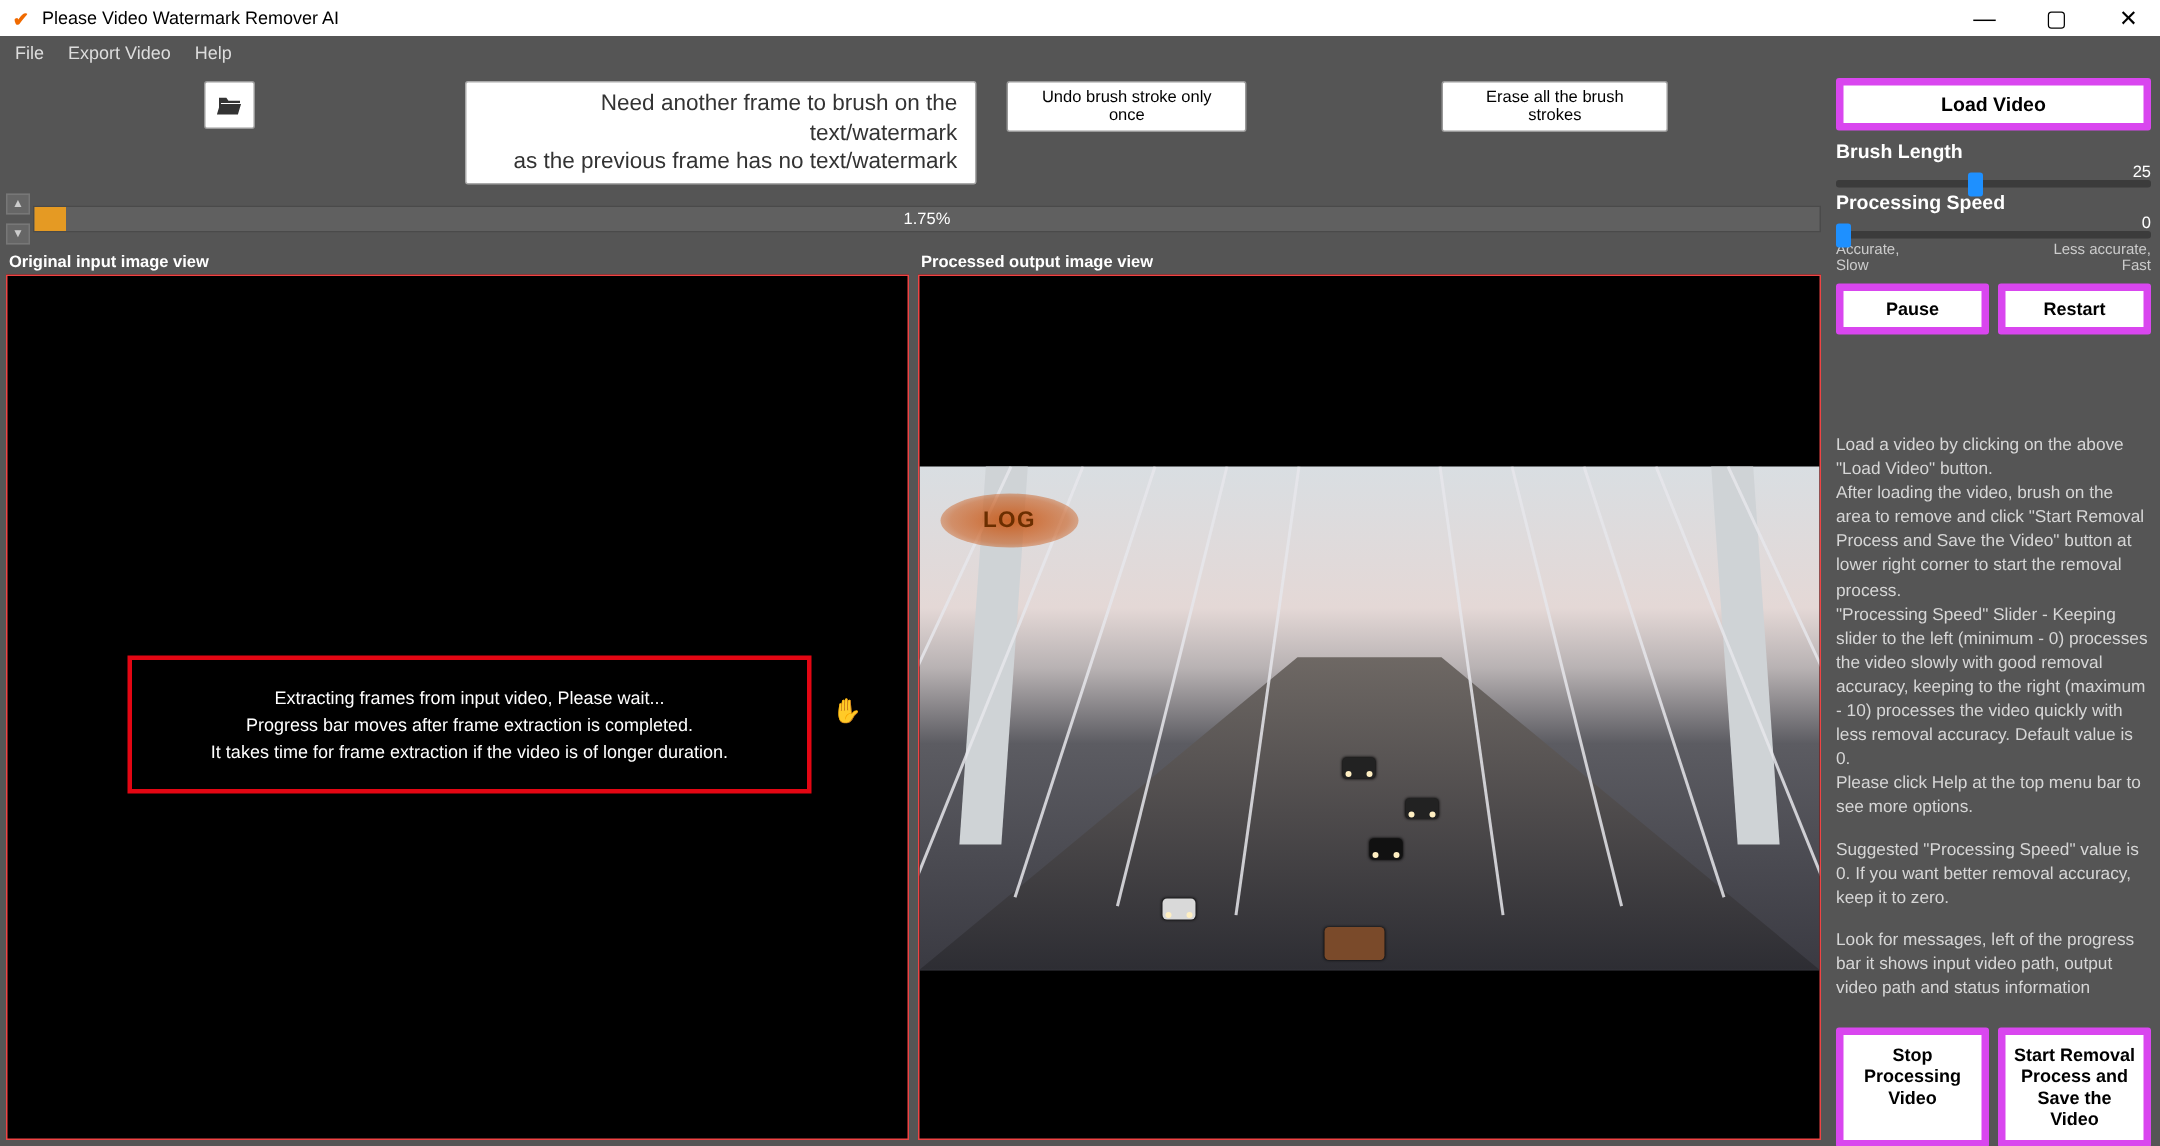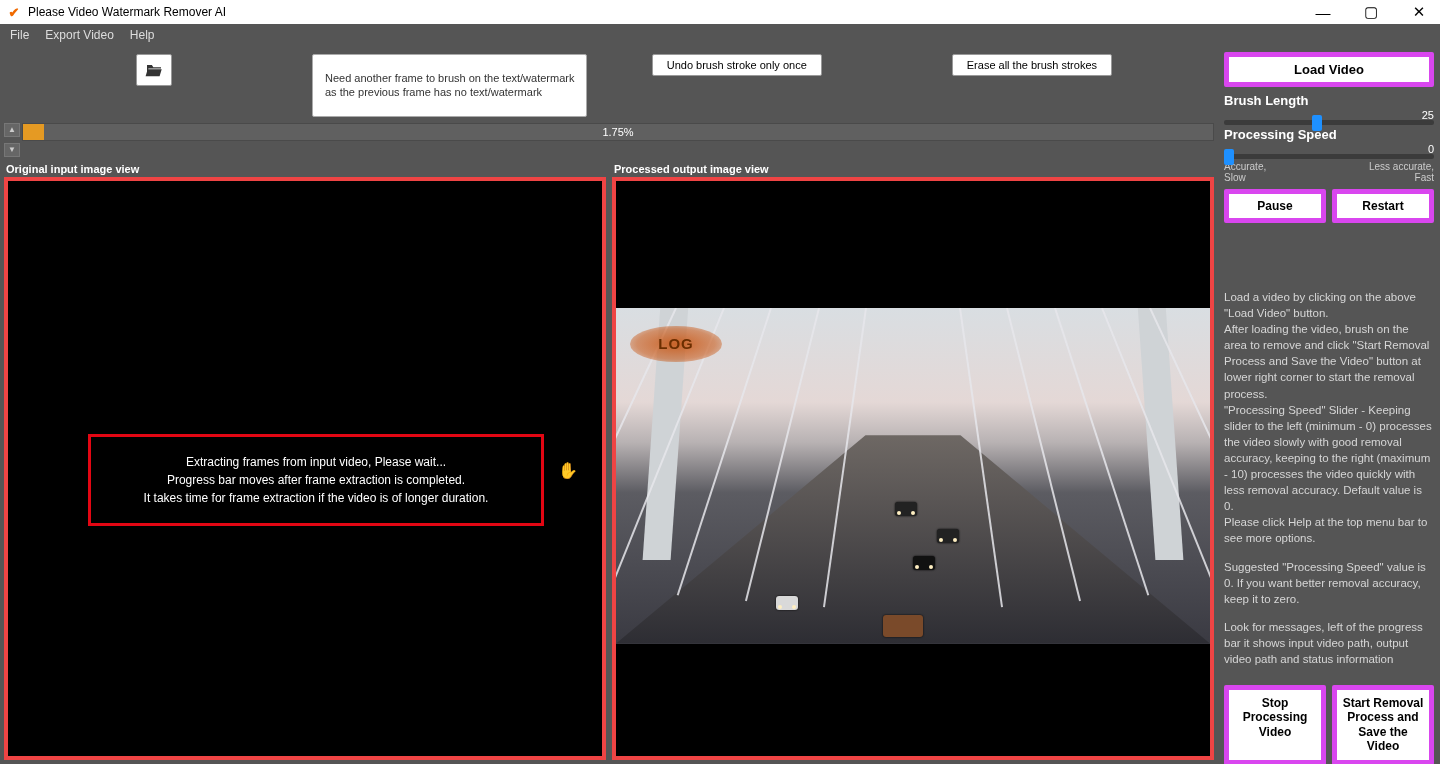--- a/index.html
+++ b/index.html
@@ -58,23 +58,23 @@
 .folder-btn {
   width:36px; height:32px;
   background:#fff; border:1px solid #999;
   border-radius:2px; display:flex;align-items:center;justify-content:center;
   margin-left:130px;
 }
 .folder-icon-svg{width:18px;height:14px;}
 .hint-box {
   background:#fff; color:#333;
   border:1px solid #aaa; border-radius:2px;
-  font-size:11px;
-  padding:16px 12px;
-  text-align:left;
+  font-size:15px;
+  padding:4px 12px;
+  text-align:right;
   line-height:1.3;
   margin-left:130px;
 }
 .spacer-flex{flex:1;}
 .action-btn {
   background:#fff; color:#000;
   border:1px solid #999; border-radius:2px;
   padding:4px 14px;
   font-size:11px;
 }
@@ -99,21 +99,21 @@
   display:flex;flex-direction:column;justify-content:space-between;
 }
 .spinner-btn{
   width:16px;height:14px;
   background:#666;border:1px solid #777;
   display:flex;align-items:center;justify-content:center;
   font-size:8px;color:#ccc;
 }
 .progress-wrap{
   flex:1;
-  display:flex;align-items:flex-start;
+  display:flex;align-items:center;
 }
 .progress-bar{
   width:100%;
   height:18px;
   background:#606060;
   border:1px solid #4a4a4a;
   position:relative;
 }
 .progress-fill{
   position:absolute;left:0;top:0;bottom:0;
@@ -137,21 +137,21 @@
 }
 .view-label{
   font-weight:bold;
   font-size:11px;
   color:#fff;
   padding:2px 2px;
 }
 .view-canvas{
   flex:1;
   background:#000;
-  border:4px solid #ef4444;
+  border:1px solid #ef4444;
   position:relative;
   overflow:hidden;
 }
 .extract-msg{
   position:absolute;
   left:80px; top:253px;
   width:456px;
   border:3px solid #e30613;
   padding:16px 10px;
   text-align:center;

